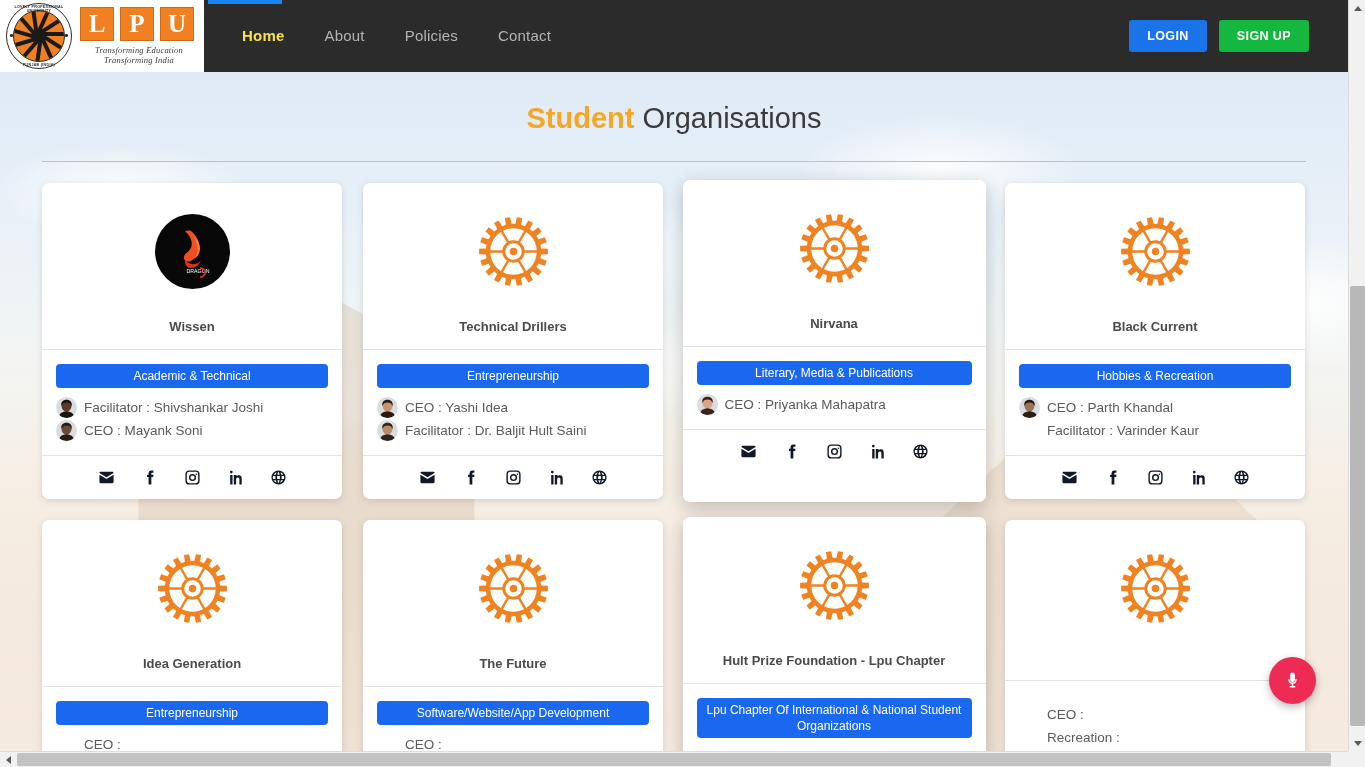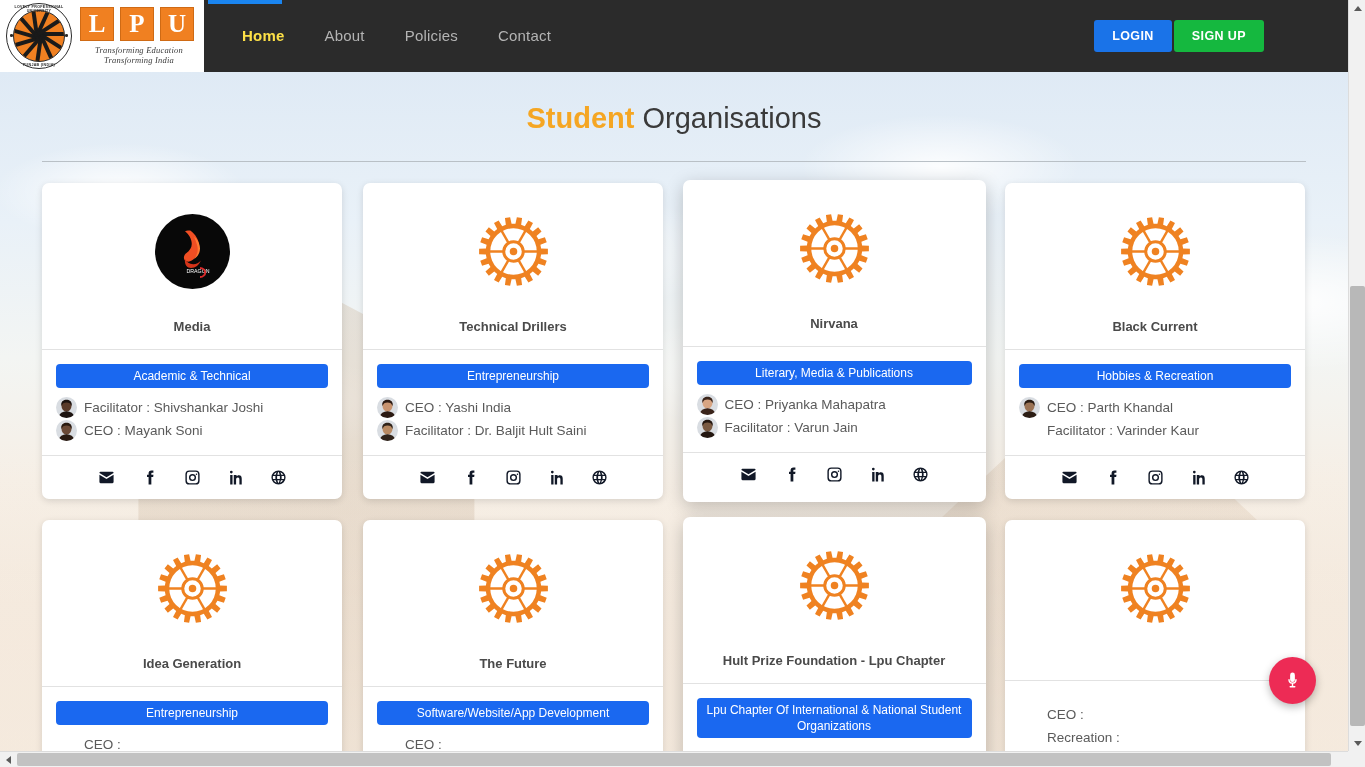--- a/index.html
+++ b/index.html
@@ -85,21 +85,21 @@
     flex:1; background:#2b2b2b; display:flex; align-items:center; position:relative;
     padding-left:18px;
   }
   .nav-indicator { position:absolute; left:4px; top:0; width:74px; height:4px; background:#1a85f0; }
   .nav-item {
     color:#b4b4b4; font-size:15px; padding:0 20px; cursor:pointer; letter-spacing:.2px;
     line-height:72px; text-decoration:none;
   }
   .nav-item.active { color:#fde047; font-weight:bold; }
   .nav-spacer { flex:1; }
-  .auth { display:flex; gap:2px; padding-right:84px;justify-content:center; }
+  .auth { display:flex; gap:12px; padding-right:39px;justify-content:center; }
   .btn {
     border:none; color:#fff; font-size:12.5px; font-weight:bold; letter-spacing:.4px;
     padding:9px 18px; border-radius:3px; cursor:pointer; font-family:"Liberation Sans", sans-serif;
   }
   .btn-login  { background:#1a73e8; }
   .btn-signup { background:#15b83f; }
 
   
   .content { position:absolute; left:0; top:72px; width:1348px; z-index:10; }
   .page-title {
@@ -269,21 +269,21 @@
             <div class="logo-wrap">
               <svg viewBox="0 0 100 100" width="75" height="75">
                 <circle cx="50" cy="50" r="50" fill="#080808"></circle>
                 <path d="M47 22c7 5 12 13 12 22 0 8-4 14-10 18-3 2-7 2-9 0-3-3-1-8 2-10 4-3 7-7 7-12 0-7-4-13-9-17 3-1 5-1 7-1z" fill="#f04e23"></path>
                 <path d="M52 30c5 4 8 10 8 16 0 6-3 11-8 14 5-6 6-13 4-19-1-4-3-8-4-11z" fill="#ff7a33"></path>
                 <path d="M40 60c2 4 6 7 11 7 4 0 8-2 10-5-2 6-7 10-13 10-5 0-9-4-8-12z" fill="#d4341a"></path>
                 <text x="42" y="78" font-size="7" fill="#ffffff" font-family="sans-serif">DRAGON</text>
                 <path d="M60 72c4 0 7 3 7 6s-3 6-7 6" fill="none" stroke="#d92b2b" stroke-width="2.5"></path>
               </svg>
             </div>
-            <div class="org-name">Media</div>
+            <div class="org-name">Wissen</div>
           </div>
           <div class="divider"></div>
           <div class="card-body">
             <span class="badge">Academic &amp; Technical</span>
             <div class="people">
               <div class="person">
                 <span class="avatar"><svg class="av-photo" viewBox="0 0 40 40">
                     <rect width="40" height="40" fill="#d9dde2"></rect>
                     <ellipse cx="20" cy="17" rx="9.5" ry="11" fill="#5a3b2a"></ellipse>
                     <path d="M10 14c0-6 4.5-9 10-9s10 3 10 9c0 1.5-.5 2.5-1 3-.5-4.5-4-6.5-9-6.5s-8.5 2-9 6.5c-.5-.5-1-1.5-1-3z" fill="#1d1410"></path>
@@ -353,21 +353,21 @@
           <div class="card-body">
             <span class="badge">Entrepreneurship</span>
             <div class="people">
               <div class="person">
                 <span class="avatar"><svg class="av-photo" viewBox="0 0 40 40">
                     <rect width="40" height="40" fill="#d9dde2"></rect>
                     <ellipse cx="20" cy="17" rx="9.5" ry="11" fill="#c8936f"></ellipse>
                     <path d="M10 14c0-6 4.5-9 10-9s10 3 10 9c0 1.5-.5 2.5-1 3-.5-4.5-4-6.5-9-6.5s-8.5 2-9 6.5c-.5-.5-1-1.5-1-3z" fill="#2c1a12"></path>
                     <ellipse cx="20" cy="38" rx="14" ry="11" fill="#2c1a12"></ellipse>
                   </svg></span>
-                <span class="person-text">CEO : Yashi India</span>
+                <span class="person-text">CEO : Yashi Idea</span>
               </div>
               <div class="person">
                 <span class="avatar"><svg class="av-photo" viewBox="0 0 40 40">
                     <rect width="40" height="40" fill="#d9dde2"></rect>
                     <ellipse cx="20" cy="17" rx="9.5" ry="11" fill="#b98a63"></ellipse>
                     <path d="M10 14c0-6 4.5-9 10-9s10 3 10 9c0 1.5-.5 2.5-1 3-.5-4.5-4-6.5-9-6.5s-8.5 2-9 6.5c-.5-.5-1-1.5-1-3z" fill="#30231a"></path>
                     <ellipse cx="20" cy="38" rx="14" ry="11" fill="#30231a"></ellipse>
                   </svg></span>
                 <span class="person-text">Facilitator : Dr. Baljit Hult Saini</span>
               </div>
@@ -425,29 +425,20 @@
             <span class="badge">Literary, Media &amp; Publications</span>
             <div class="people">
               <div class="person">
                 <span class="avatar"><svg class="av-photo" viewBox="0 0 40 40">
                     <rect width="40" height="40" fill="#d9dde2"></rect>
                     <ellipse cx="20" cy="17" rx="9.5" ry="11" fill="#d8a583"></ellipse>
                     <path d="M10 14c0-6 4.5-9 10-9s10 3 10 9c0 1.5-.5 2.5-1 3-.5-4.5-4-6.5-9-6.5s-8.5 2-9 6.5c-.5-.5-1-1.5-1-3z" fill="#3a241a"></path>
                     <ellipse cx="20" cy="38" rx="14" ry="11" fill="#3a241a"></ellipse>
                   </svg></span>
                 <span class="person-text">CEO : Priyanka Mahapatra</span>
-              </div>
-              <div class="person">
-                <span class="avatar"><svg class="av-photo" viewBox="0 0 40 40">
-                    <rect width="40" height="40" fill="#d9dde2"></rect>
-                    <ellipse cx="20" cy="17" rx="9.5" ry="11" fill="#7a5a42"></ellipse>
-                    <path d="M10 14c0-6 4.5-9 10-9s10 3 10 9c0 1.5-.5 2.5-1 3-.5-4.5-4-6.5-9-6.5s-8.5 2-9 6.5c-.5-.5-1-1.5-1-3z" fill="#241710"></path>
-                    <ellipse cx="20" cy="38" rx="14" ry="11" fill="#241710"></ellipse>
-                  </svg></span>
-                <span class="person-text">Facilitator : Varun Jain</span>
               </div>
             </div>
           </div>
           <div class="divider"></div>
           <div class="socials">
             <span class="social-ico">
               <svg viewBox="0 0 24 24">
                 <path d="M2 5.5A1.5 1.5 0 0 1 3.5 4h17A1.5 1.5 0 0 1 22 5.5v.3l-10 6-10-6v-.3zM2 8.1V18.5A1.5 1.5 0 0 0 3.5 20h17a1.5 1.5 0 0 0 1.5-1.5V8.1l-9.5 5.7a1 1 0 0 1-1 0L2 8.1z"></path>
               </svg>
             </span>

